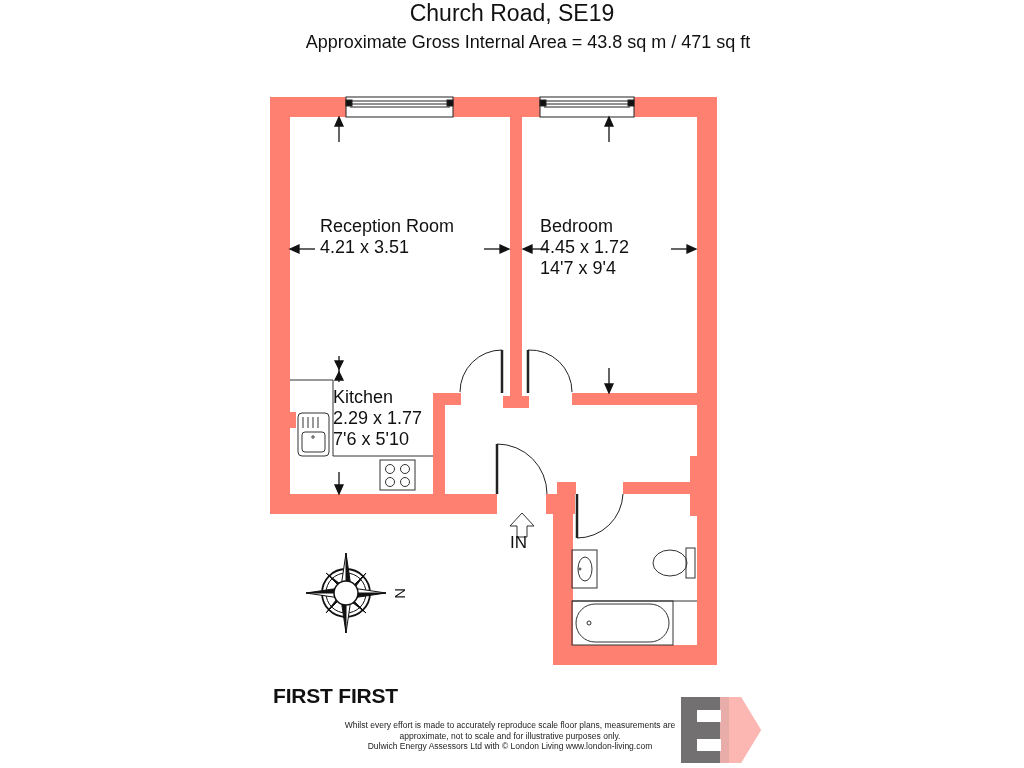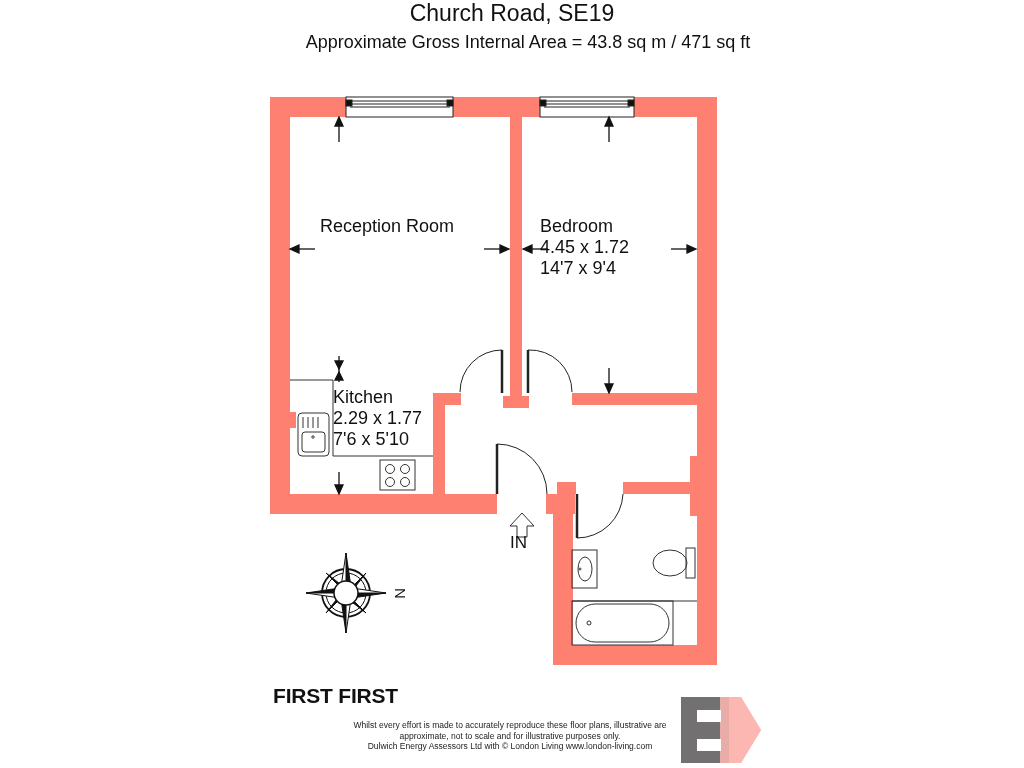--- a/index.html
+++ b/index.html
@@ -155,36 +155,37 @@
     <polygon points="720,697 741,697 761,730 741,763 720,763" fill="#fdb7b3"></polygon>
     <rect x="681" y="697" width="48" height="66" fill="#727070"></rect>
     <polygon points="720,697 741,697 761,730 741,763 720,763" fill="#fdb7b3" opacity="0.85"></polygon>
     <rect x="697" y="710" width="24" height="12" fill="#fff"></rect>
     <rect x="697" y="739" width="24" height="12" fill="#fff"></rect>
   </g>
 </svg>
 
 <div class="room-label" style="left:320px; top:216px; width:165px;">
   <div>Reception Room</div>
+  <div>4.21 x 3.51</div>
 </div>
 
 <div class="room-label" style="left:540px; top:216px; width:140px;">
   <div>Bedroom</div>
   <div>4.45 x 1.72</div>
   <div>14'7 x 9'4</div>
 </div>
 
 <div class="room-label" style="left:333px; top:387px; width:100px;">
   <div>Kitchen</div>
   <div>2.29 x 1.77</div>
   <div>7'6 x 5'10</div>
 </div>
 
 <div class="in-label">IN</div>
 <div class="north-label">N</div>
 
 <div class="floor-label">FIRST FIRST</div>
 
 <div class="disclaimer">
-  <div>Whilst every effort is made to accurately reproduce these floor plans, illustrative are</div>
+  <div>Whilst every effort is made to accurately reproduce scale floor plans, measurements are</div>
   <div>approximate, not to scale and for illustrative purposes only.</div>
   <div>Dulwich Energy Assessors Ltd with © London Living www.london-living.com</div>
 </div>
 
 </body></html>

